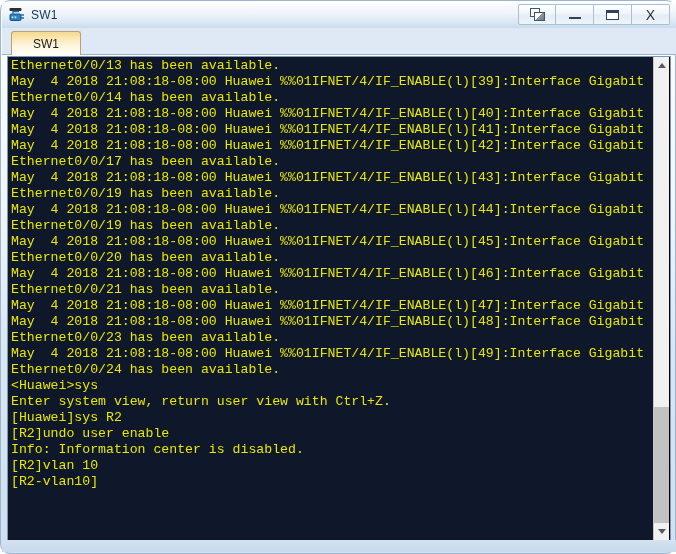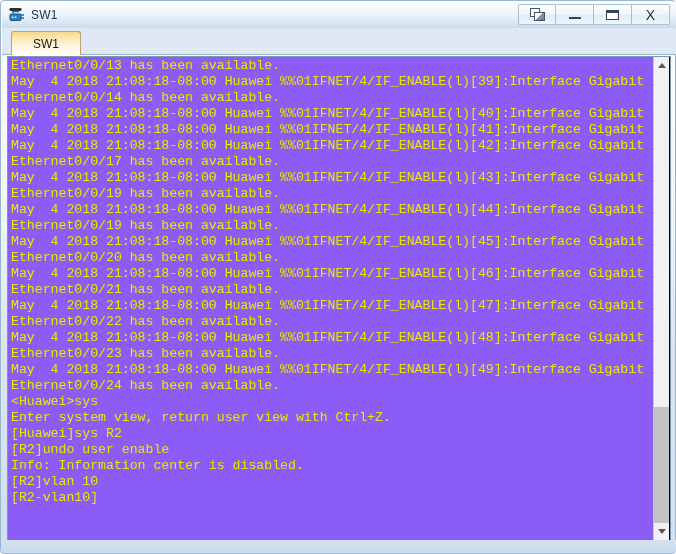--- a/index.html
+++ b/index.html
@@ -16,21 +16,21 @@
   }
 
   .window {
     position: absolute;
     left: 0; top: 0;
     width: 676px;
     height: 554px;
     box-sizing: border-box;
     background: linear-gradient(to bottom, #fdfdfe 0%, #f1f5fa 38%, #dbe6f3 62%, #cfe0f0 100%);
     border: 1px solid #9bb5cf;
-    border-radius: 4px;
+    border-radius: 10px;
   }
 
   
   .titlebar {
     position: absolute;
     left: 1px; top: 1px;
     width: 674px;
     height: 26px;
     box-sizing: border-box;
     background: linear-gradient(to bottom, #fcfdfe 0%, #eef4fb 45%, #dbe7f4 78%, #c9dced 100%);
@@ -127,21 +127,21 @@
     box-sizing: border-box;
     border: 1px solid #7d98b4;
     background: #000000;
     overflow: hidden;
   }
   .term {
     position: absolute;
     left: 0; top: 0;
     width: 648px;
     height: 483px;
-    background: #8b5cf6;
+    background: #0f172a;
     overflow: hidden;
     padding: 1px 0 0 3px;
     box-sizing: border-box;
     z-index: 3;
   }
   .term .line {
     font-family: "Liberation Mono", "DejaVu Sans Mono", monospace;
     font-size: 13.2px;
     line-height: 16px;
     color: #e8e800;
@@ -275,21 +275,20 @@
         <div class="line">Ethernet0/0/17 has been available.</div>
         <div class="line">May  4 2018 21:08:18-08:00 Huawei %%01IFNET/4/IF_ENABLE(l)[43]:Interface Gigabit</div>
         <div class="line">Ethernet0/0/19 has been available.</div>
         <div class="line">May  4 2018 21:08:18-08:00 Huawei %%01IFNET/4/IF_ENABLE(l)[44]:Interface Gigabit</div>
         <div class="line">Ethernet0/0/19 has been available.</div>
         <div class="line">May  4 2018 21:08:18-08:00 Huawei %%01IFNET/4/IF_ENABLE(l)[45]:Interface Gigabit</div>
         <div class="line">Ethernet0/0/20 has been available.</div>
         <div class="line">May  4 2018 21:08:18-08:00 Huawei %%01IFNET/4/IF_ENABLE(l)[46]:Interface Gigabit</div>
         <div class="line">Ethernet0/0/21 has been available.</div>
         <div class="line">May  4 2018 21:08:18-08:00 Huawei %%01IFNET/4/IF_ENABLE(l)[47]:Interface Gigabit</div>
-        <div class="line">Ethernet0/0/22 has been available.</div>
         <div class="line">May  4 2018 21:08:18-08:00 Huawei %%01IFNET/4/IF_ENABLE(l)[48]:Interface Gigabit</div>
         <div class="line">Ethernet0/0/23 has been available.</div>
         <div class="line">May  4 2018 21:08:18-08:00 Huawei %%01IFNET/4/IF_ENABLE(l)[49]:Interface Gigabit</div>
         <div class="line">Ethernet0/0/24 has been available.</div>
         <div class="line">&lt;Huawei&gt;sys</div>
         <div class="line">Enter system view, return user view with Ctrl+Z.</div>
         <div class="line">[Huawei]sys R2</div>
         <div class="line">[R2]undo user enable</div>
         <div class="line">Info: Information center is disabled.</div>
         <div class="line">[R2]vlan 10</div>

